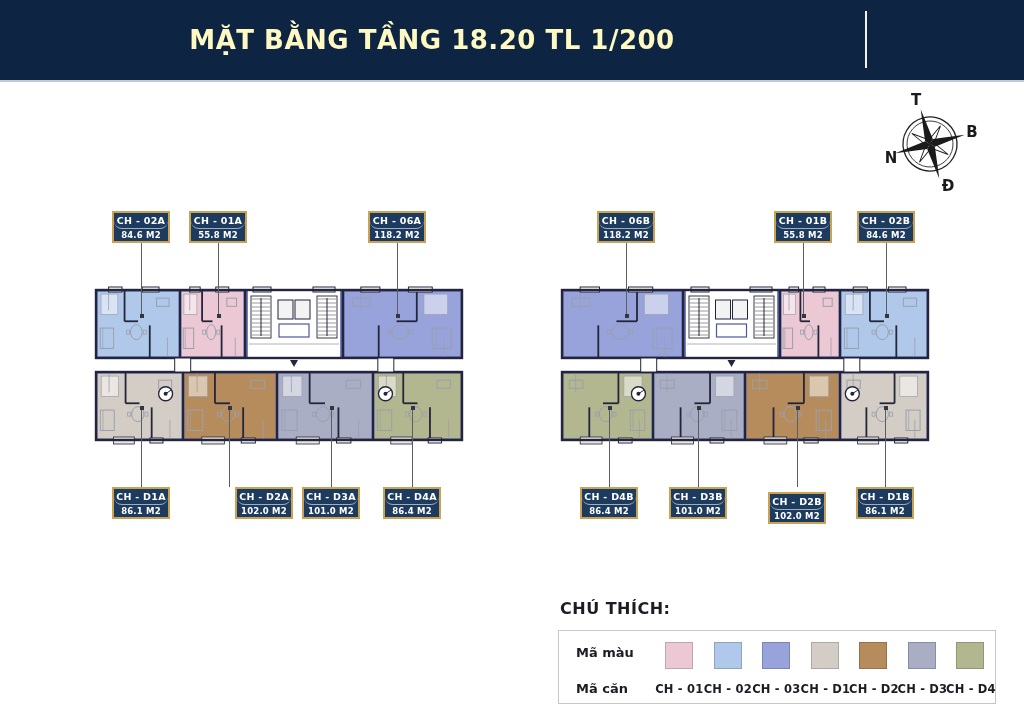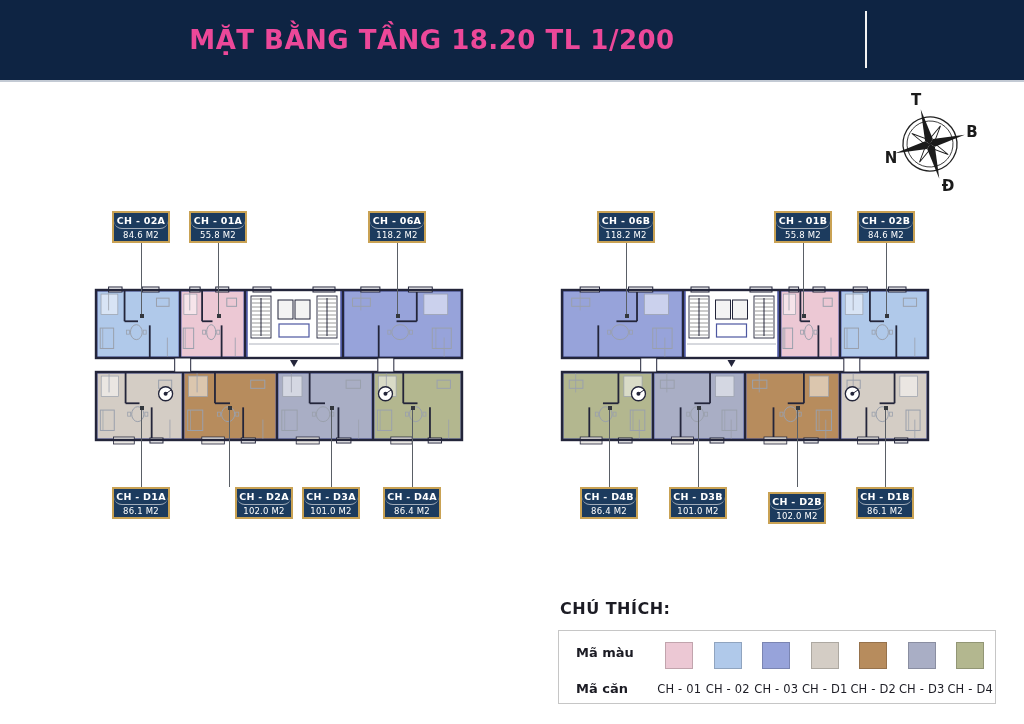--- a/index.html
+++ b/index.html
@@ -3,56 +3,56 @@
 <meta charset="utf-8">
 <style>
   html,body{margin:0;padding:0;background:#fff;}
   .page{position:relative;width:1024px;height:724px;background:#ffffff;overflow:hidden;
         font-family:"DejaVu Sans","Liberation Sans",sans-serif;}
 
   
   .header{position:absolute;left:0;top:0;width:1024px;height:80px;background:#0e2443;
           border-bottom:2px solid #c3cad4;}
   .page-title{position:absolute;left:0;top:0;width:864px;height:80px;line-height:80px;
-          text-align:center;color:#ec4899;font-size:26px;font-weight:bold;letter-spacing:.5px;margin:0;}
+          text-align:center;color:#fef9c3;font-size:26px;font-weight:bold;letter-spacing:.5px;margin:0;}
   .header-divider{position:absolute;left:865px;top:11px;width:2px;height:57px;background:#f2f2f2;}
   .logo{position:absolute;left:872px;top:5px;width:145px;height:72px;display:flex;
         flex-direction:column;align-items:center;justify-content:flex-start;}
   .brand-name{color:#c9a45c;font-family:"Liberation Serif","DejaVu Serif",serif;font-size:13px;
         font-weight:bold;letter-spacing:2.5px;line-height:14px;margin-top:1px;}
   .brand-sub{color:#e8e8e8;font-family:"Liberation Serif","DejaVu Serif",serif;font-size:7px;
         letter-spacing:3.5px;line-height:9px;margin-top:1px;}
 
   
   .compass{position:absolute;left:880px;top:90px;}
   .compass text{font-size:15px;font-weight:bold;fill:#1b1b1b;font-family:"DejaVu Sans",sans-serif;}
 
   
   .plan-label{position:absolute;width:58px;height:32px;background:#1c3b5e;
       border:2px solid #c9a254;box-sizing:border-box;color:#fff;text-align:center;z-index:5;}
   .plan-label .code{font-size:9.5px;font-weight:bold;line-height:15px;letter-spacing:.3px;
       border-bottom:1px solid rgba(235,235,235,.65);border-radius:8px;}
-  .plan-label .area{font-size:8.5px;font-weight:normal;line-height:12px;letter-spacing:.2px;}
+  .plan-label .area{font-size:8.5px;font-weight:bold;line-height:12px;letter-spacing:.2px;}
   .leader{position:absolute;width:1px;background:#5a5f66;z-index:1;}
   .leader-dot{position:absolute;width:4px;height:4px;background:#33373d;z-index:2;}
 
   .block{position:absolute;top:288px;}
   .block svg{overflow:visible;display:block;}
 
   
   .legend-title{position:absolute;left:560px;top:599px;font-size:16px;font-weight:bold;
       color:#1c1c24;letter-spacing:.5px;margin:0;}
   .legend-box{position:absolute;left:558px;top:630px;width:438px;height:74px;
       border:1px solid #c6c6c6;box-sizing:border-box;background:#fff;
       display:grid;grid-template-columns:96px repeat(7,48.5px);grid-template-rows:43px 29px;
       align-items:center;}
   .legend-rowlabel{font-size:13px;font-weight:bold;color:#1c1c24;padding-left:17px;}
   .legend-swatch{width:28px;height:27px;margin:6px auto 0 auto;border:1px solid rgba(0,0,0,.18);
       box-sizing:border-box;}
-  .legend-code{font-size:11.5px;font-weight:normal;color:#1c1c24;text-align:center;
+  .legend-code{font-size:11.5px;font-weight:bold;color:#1c1c24;text-align:center;
       letter-spacing:.2px;white-space:nowrap;}
 </style>
 </head>
 <body>
 
 <div class="page">
 
   <div class="header">
     <h1 class="page-title">MẶT BẰNG TẦNG 18.20 TL 1/200</h1>
     <div class="header-divider"></div>

